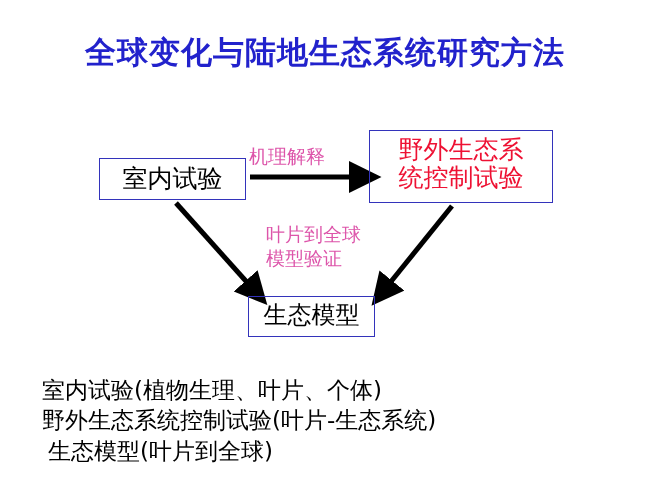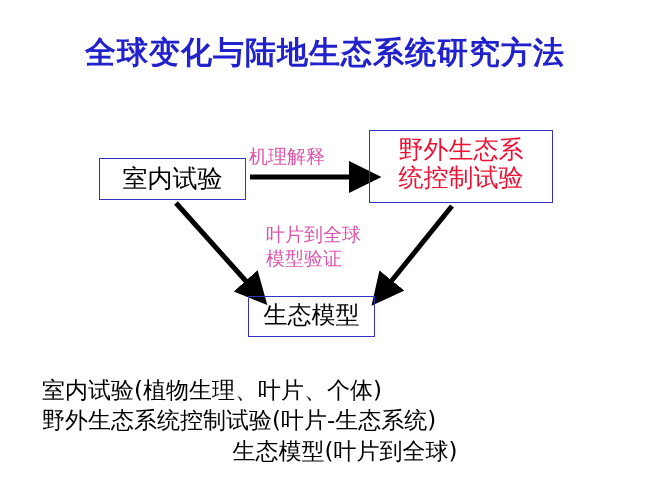--- a/index.html
+++ b/index.html
@@ -92,21 +92,20 @@
     font-size: 23px;
     line-height: 1.32;
     font-family: "DejaVu Sans", "Liberation Sans", sans-serif;
     margin-top: 20px;
   }
   .legend div {
     white-space: nowrap;
   }
   #legend-line-3 {
     padding-left: 6px;
-    text-align: center;
   }
   svg.arrows {
     position: absolute;
     left: 0;
     top: 0;
     width: 650px;
     height: 486px;
     pointer-events: none;
   }
 </style>

